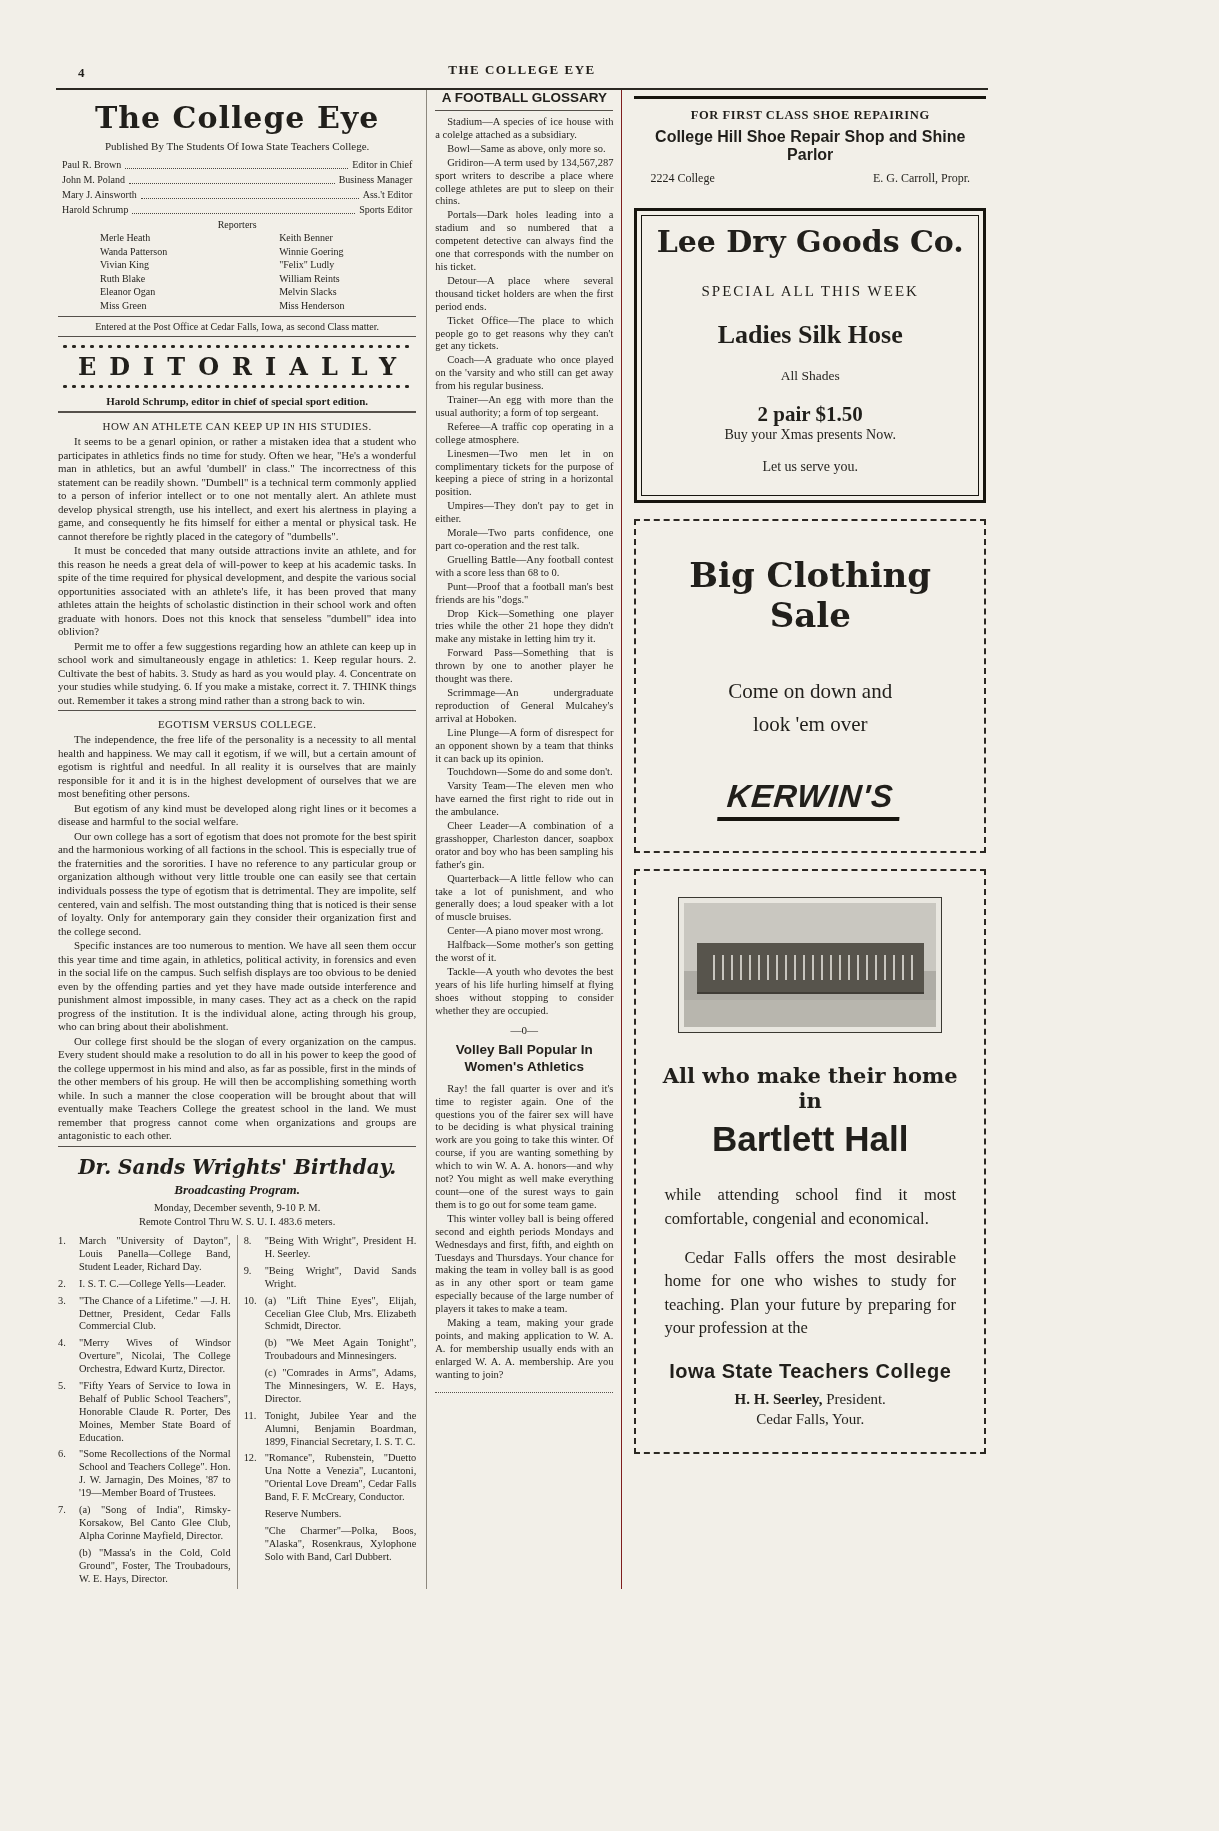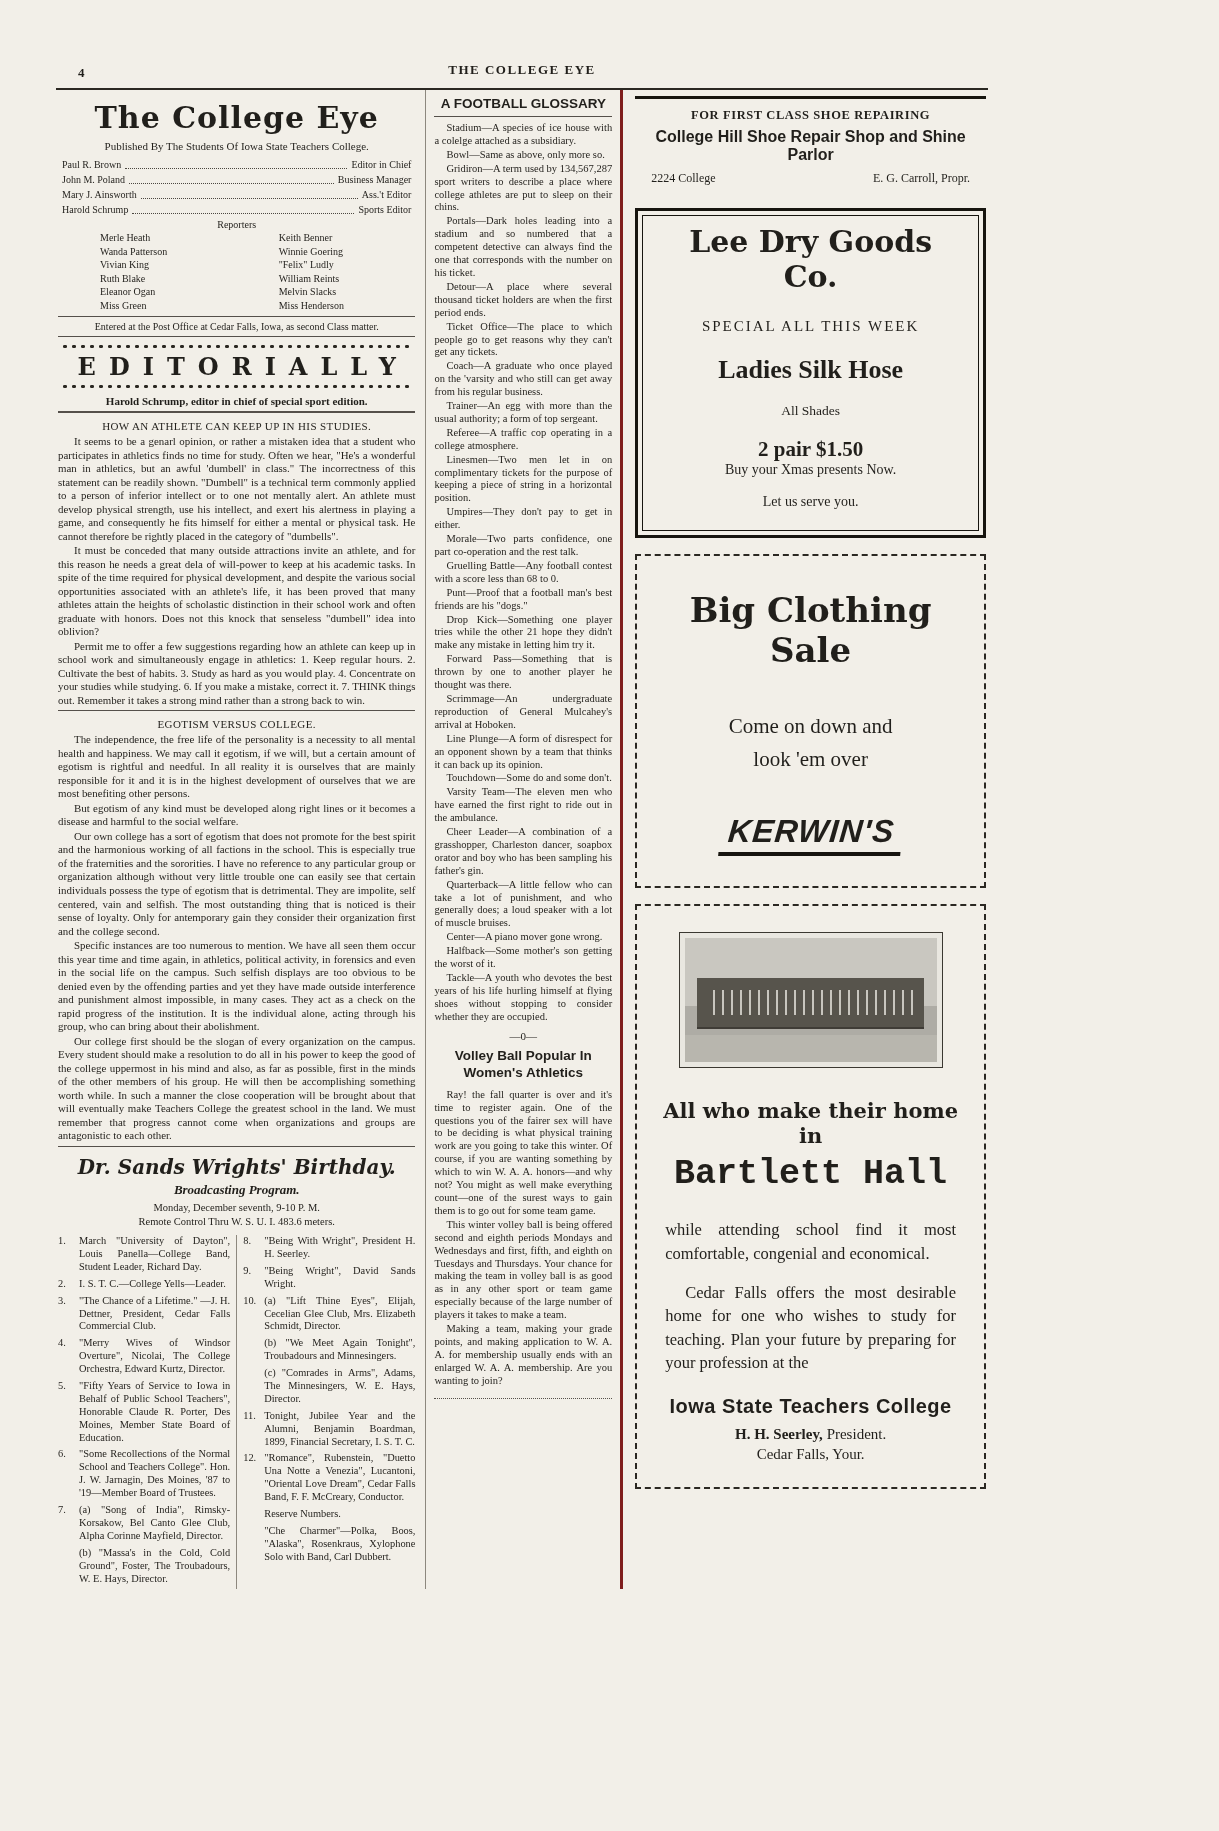--- a/index.html
+++ b/index.html
@@ -4,21 +4,21 @@
 <style>
   html,body{margin:0;padding:0}
   body{width:1219px;height:1831px;background:#f2efe8;font-family:"Liberation Serif",serif;color:#211f1b;position:relative;overflow:hidden}
   .content{position:absolute;left:56px;top:62px;width:932px}
   .page-header{position:relative;height:22px}
   .page-num{position:absolute;left:22px;top:3px;font-weight:bold;font-size:13px}
   .run-title{display:block;text-align:center;font-weight:bold;font-size:13px;letter-spacing:1.5px}
   .header-rule{border:0;border-top:2px solid #2b2822;margin:4px 0 0}
   .columns{display:flex;align-items:stretch}
   .col-left{width:376px;padding:6px 10px 0 2px;border-right:1px solid #8d887e}
-  .col-mid{width:187px;padding:6px 8px 0;border-right:3px solid #7f1d1d}
+  .col-mid{width:187px;padding:0 8px 0;border-right:1px solid #7f1d1d}
   .col-right{width:369px;padding:0 2px 0 12px}
   .hairline{border-top:1px solid #55504a;margin:3px 0}
   .hairline.heavy{border-top-width:2px}
 
   
   .mast-title{font-family:"DejaVu Serif",serif;font-weight:bold;font-size:30px;text-align:center;margin:4px 0 5px;letter-spacing:1px}
   .mast-pub{text-align:center;font-weight:normal;font-size:11px;margin-bottom:5px}
   .staff-row{display:flex;align-items:flex-end;font-size:10px;line-height:1.5;padding:0 4px}
   .leader-dots{flex:1;border-bottom:1px dotted #4c4740;margin:0 4px 3px}
   .reporters-label{text-align:center;font-size:10px;margin:2px 0 1px}
@@ -75,21 +75,21 @@
   .cloth-line{font-size:21px;font-weight:normal;line-height:1.55}
   .kerwins{margin-top:38px;display:inline-block;font-family:"Liberation Sans",sans-serif;font-style:italic;font-weight:bold;font-size:32px;letter-spacing:1px;transform:skewX(-5deg);border-bottom:4px solid #17150f;padding:0 8px 2px}
 
   .ad-bartlett{margin-top:16px;border:2px dashed #2b2822;padding:26px 20px 24px;text-align:center}
   .photo-frame{width:252px;height:124px;margin:0 auto 30px;border:1px solid #3b3831;padding:5px;background:#e9e7e0}
   .photo{width:100%;height:100%;position:relative;background:linear-gradient(#c9c7c0 0 55%,#aeaca5 55% 100%);overflow:hidden}
   .photo .building{position:absolute;left:5%;right:5%;top:32%;height:40%;background:#57544c;box-shadow:0 2px 0 #3f3c36}
   .photo .building:after{content:"";position:absolute;left:4%;right:4%;top:25%;height:50%;background-image:repeating-linear-gradient(90deg,transparent 0 7px,rgba(238,236,229,.75) 7px 9px)}
   .photo .ground{position:absolute;left:0;right:0;bottom:0;height:22%;background:#b8b6ae}
   .bart-line1{font-size:21px;font-weight:bold;font-family:"DejaVu Serif",serif}
-  .bart-title{font-size:35px;font-weight:bold;font-family:Liberation Mono, monospace;margin:6px 0 24px}
+  .bart-title{font-size:35px;font-weight:bold;font-family:Liberation Sans, sans-serif;margin:6px 0 24px}
   .bart-p{font-size:16.5px;line-height:1.42;text-align:justify;margin:0 8px 16px}
   .bart-p.indent{text-indent:20px}
   .bart-college{font-family:"Liberation Sans",sans-serif;font-weight:bold;font-size:20px;margin:20px 0 8px;letter-spacing:.5px}
   .bart-pres{font-size:15px}
   .bart-pres .pname{font-weight:bold}
   .bart-city{font-size:15px;margin-top:3px}
 </style>
 </head>
 <body>
 
@@ -312,21 +312,21 @@
             <p class="gloss-p">Gruelling Battle—Any football contest with a score less than 68 to 0.</p>
             <p class="gloss-p">Punt—Proof that a football man's best friends are his "dogs."</p>
             <p class="gloss-p">Drop Kick—Something one player tries while the other 21 hope they didn't make any mistake in letting him try it.</p>
             <p class="gloss-p">Forward Pass—Something that is thrown by one to another player he thought was there.</p>
             <p class="gloss-p">Scrimmage—An undergraduate reproduction of General Mulcahey's arrival at Hoboken.</p>
             <p class="gloss-p">Line Plunge—A form of disrespect for an opponent shown by a team that thinks it can back up its opinion.</p>
             <p class="gloss-p">Touchdown—Some do and some don't.</p>
             <p class="gloss-p">Varsity Team—The eleven men who have earned the first right to ride out in the ambulance.</p>
             <p class="gloss-p">Cheer Leader—A combination of a grasshopper, Charleston dancer, soapbox orator and boy who has been sampling his father's gin.</p>
             <p class="gloss-p">Quarterback—A little fellow who can take a lot of punishment, and who generally does; a loud speaker with a lot of muscle bruises.</p>
-            <p class="gloss-p">Center—A piano mover gone wrong.</p>
+            <p class="gloss-p">Center—A piano mover most wrong.</p>
             <p class="gloss-p">Halfback—Some mother's son getting the worst of it.</p>
             <p class="gloss-p">Tackle—A youth who devotes the best years of his life hurling himself at flying shoes without stopping to consider whether they are occupied.</p>
           </div>
       </section>
       <div class="divider-0">—0—</div>
       <section>
         <h2 class="vb-title">Volley Ball Popular In Women's Athletics</h2>
         <div>
 
         <p class="gloss-p">Ray! the fall quarter is over and it's time to register again. One of the questions you of the fairer sex will have to be deciding is what physical training work are you going to take this winter. Of course, if you are wanting something by which to win W. A. A. honors—and why not? You might as well make everything count—one of the surest ways to gain them is to go out for some team game.</p>

